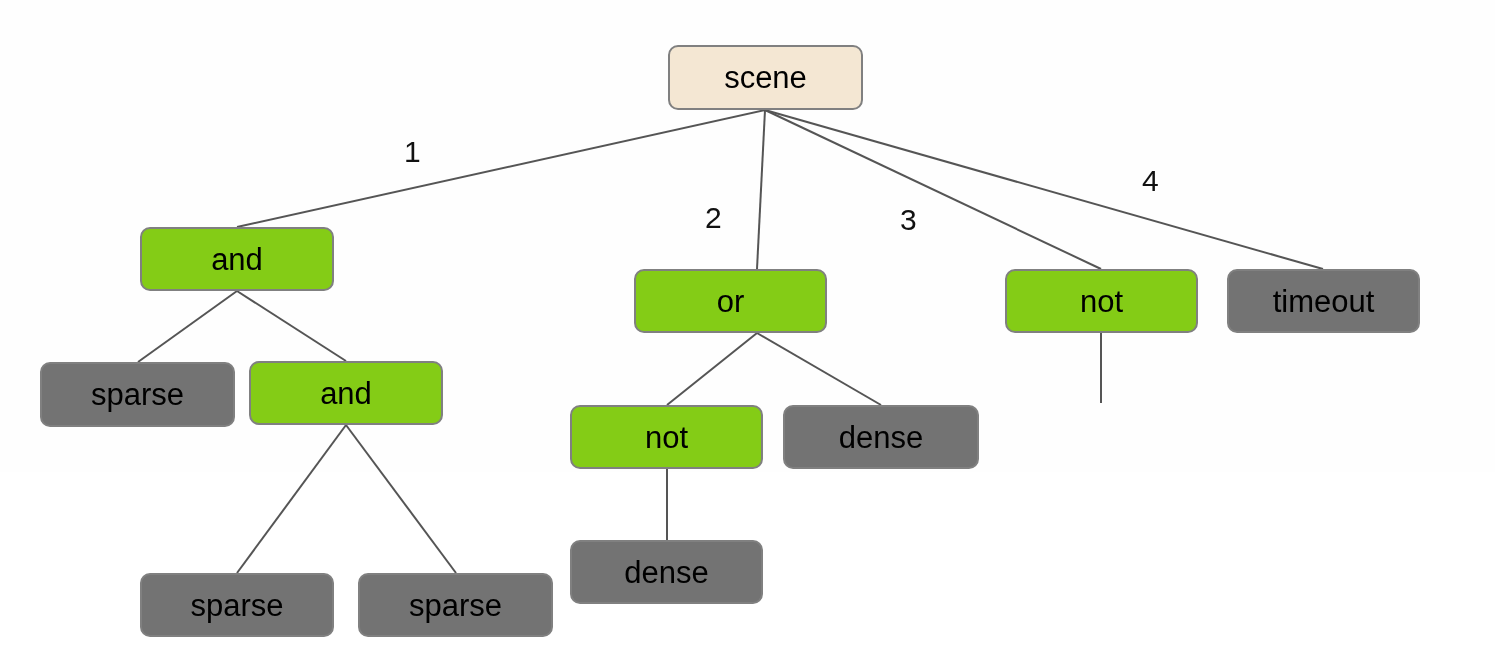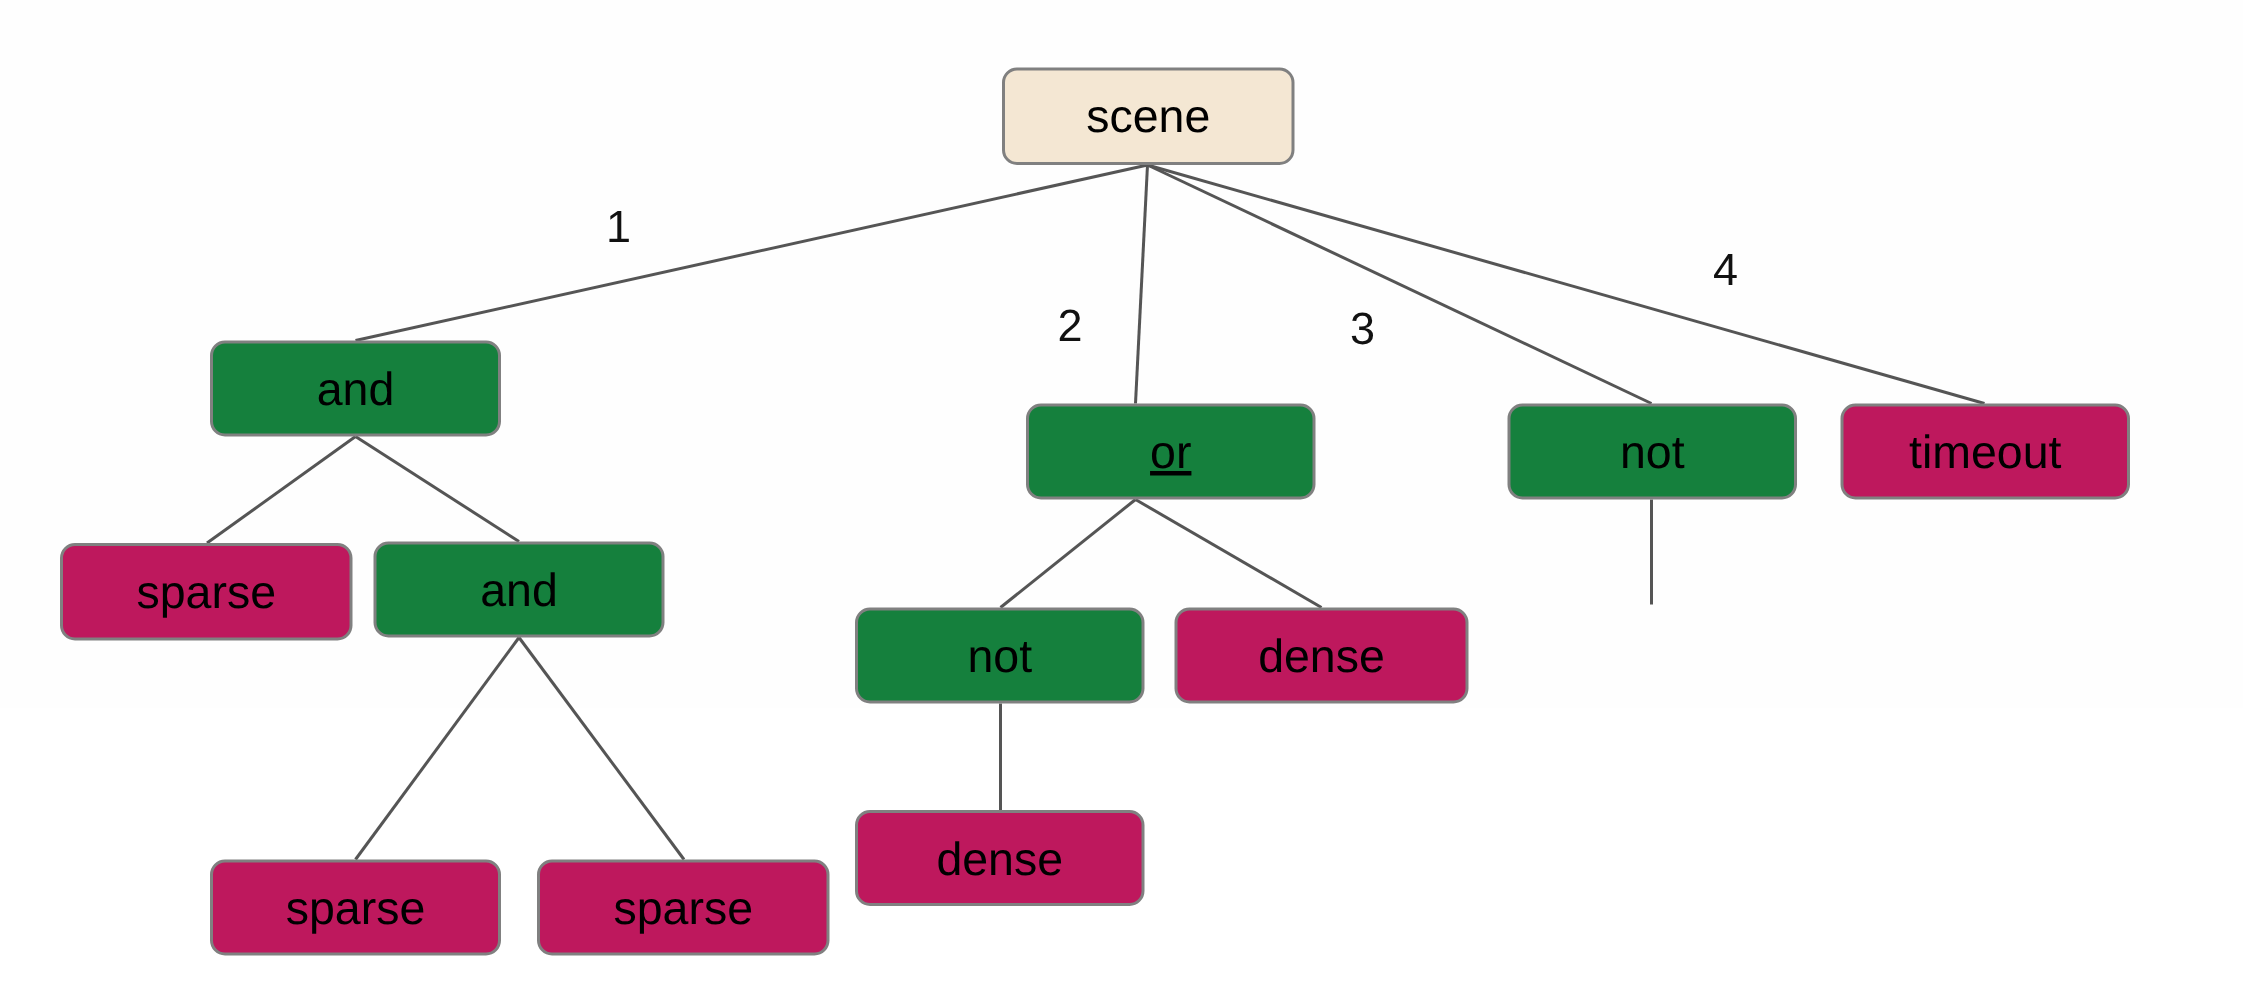--- a/index.html
+++ b/index.html
@@ -35,22 +35,22 @@
     display: flex;
     align-items: center;
     justify-content: center;
     font-size: 31px;
     color: #000000;
     line-height: 1;
     white-space: nowrap;
     z-index: 2;
   }
   .node-root   { background: #f4e7d3; }
-  .node-op     { background: #15803d; }
-  .node-leaf   { background: #be185d; }
+  .node-op     { background: #84cc16; }
+  .node-leaf   { background: #737373; }
 
   .edge-label {
     position: absolute;
     font-size: 30px;
     color: #111111;
     line-height: 1;
     z-index: 3;
     white-space: nowrap;
   }
 </style>
@@ -71,21 +71,21 @@
       <line x1="757" y1="333" x2="881" y2="405" stroke="#555555" stroke-width="2"></line>
       <line x1="667" y1="469" x2="667" y2="540" stroke="#555555" stroke-width="2"></line>
       <line x1="1101" y1="333" x2="1101" y2="403" stroke="#555555" stroke-width="2"></line>
     </svg>
 <div class="node node-root" style="left: 668px; top: 45px; width: 195px; height: 65px;">
       <span>scene</span>
     </div>
     <div class="node node-op" style="left: 140px; top: 227px; width: 194px; height: 64px;">
       <span>and</span>
     </div>
-    <div class="node node-op" style="left: 684px; top: 269px; width: 193px; height: 64px; text-decoration: underline;">
+    <div class="node node-op" style="left: 634px; top: 269px; width: 193px; height: 64px;">
       <span>or</span>
     </div>
     <div class="node node-op" style="left: 1005px; top: 269px; width: 193px; height: 64px;">
       <span>not</span>
     </div>
     <div class="node node-leaf" style="left: 1227px; top: 269px; width: 193px; height: 64px;">
       <span>timeout</span>
     </div>
     <div class="node node-leaf" style="left: 40px; top: 362px; width: 195px; height: 65px;">
       <span>sparse</span>

